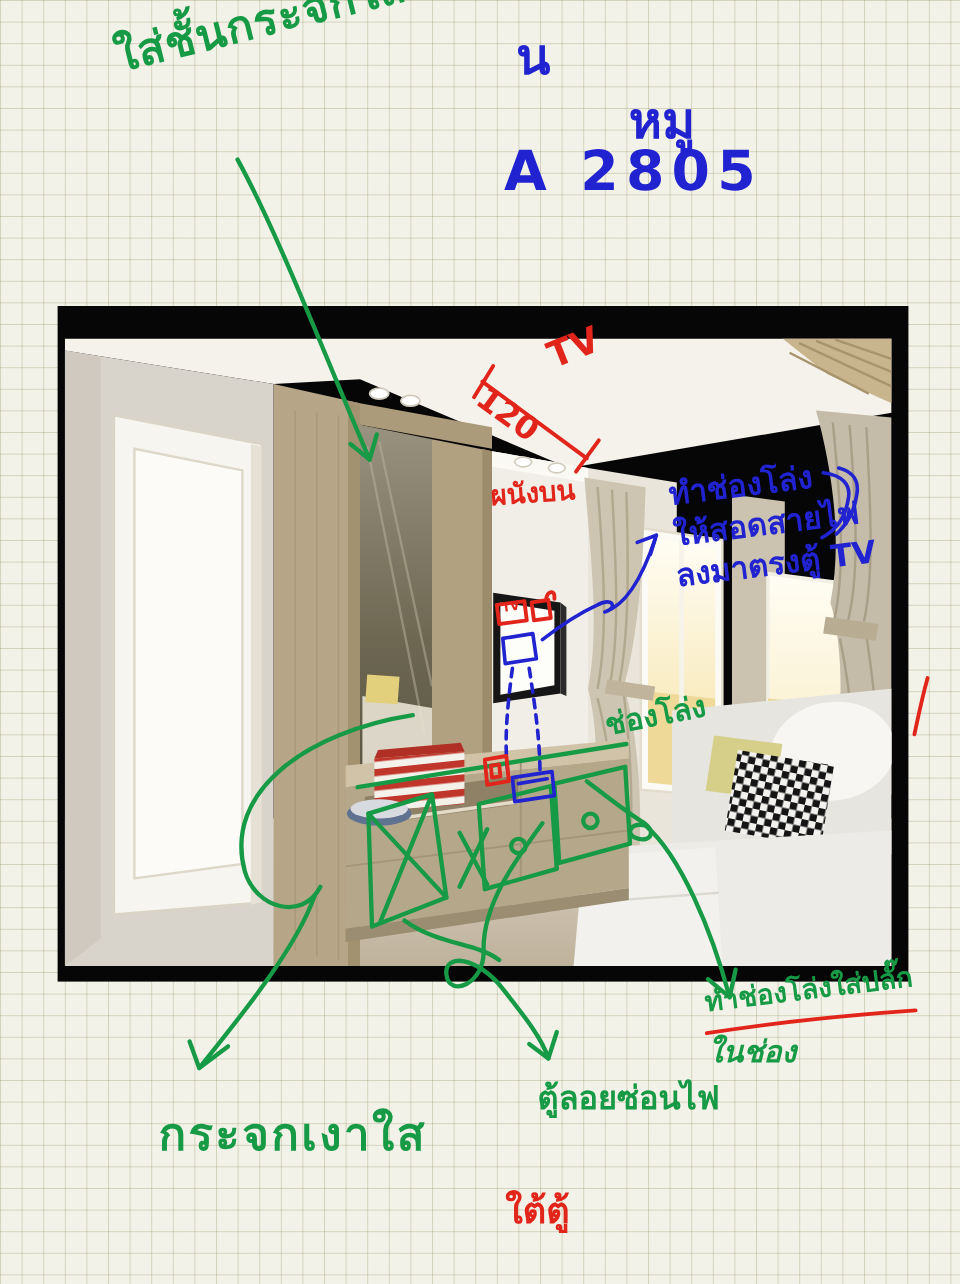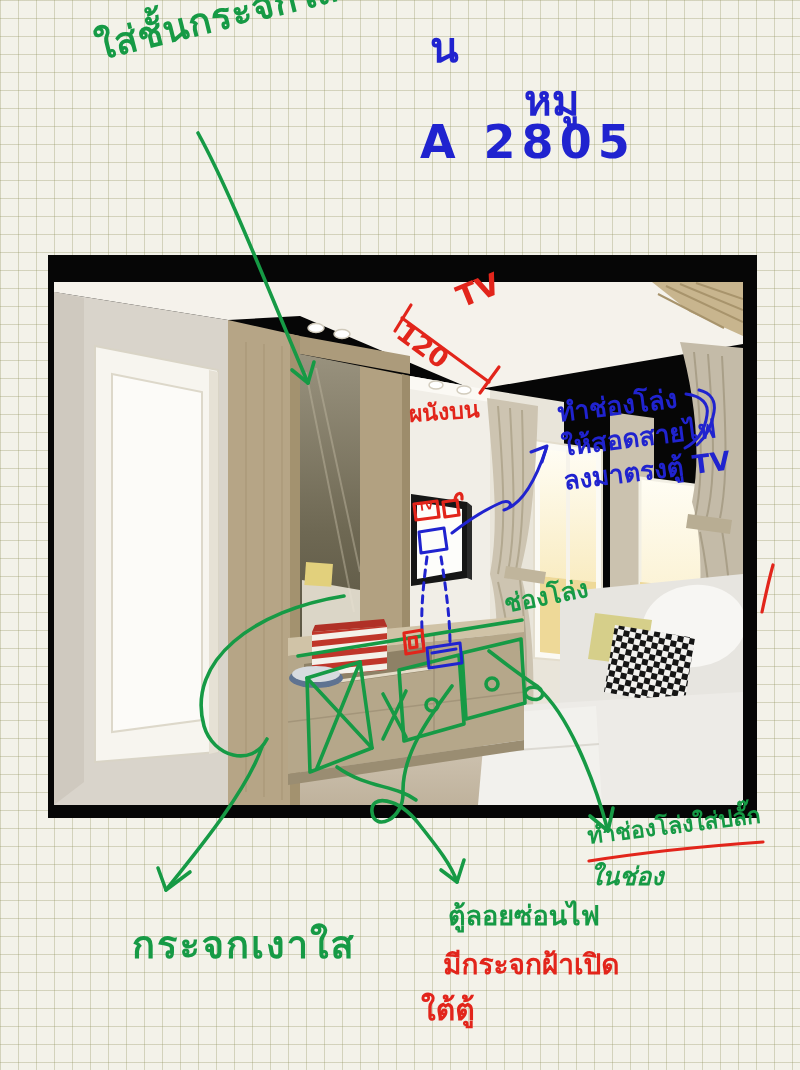--- a/index.html
+++ b/index.html
@@ -169,21 +169,20 @@
   <div class="note b" style="left:562px; top:468px; font-size:26px; transform:rotate(-7deg);">ลงมาตรงตู้ TV</div>
 
   <div class="note g" style="left:502px; top:592px; font-size:25px; transform:rotate(-11deg);">ช่องโล่ง</div>
 
   <div class="note g" style="left:586px; top:824px; font-size:23px; transform:rotate(-7deg);">ทำช่องโล่งใส่ปลั๊ก</div>
   <div class="note g" style="left:590px; top:864px; font-size:25px;font-style:italic;">ในช่อง</div>
 
   <div class="note g" style="left:132px; top:926px; font-size:38px; letter-spacing:2px;">กระจกเงาใส</div>
 
   <div class="note g" style="left:448px; top:902px; font-size:27px;">ตู้ลอยซ่อนไฟ</div>
-  <div class="note r" style="left:443px; top:950px; font-size:28px;">มีกระจกฝ้าเปิด</div>
   <div class="note r" style="left:421px; top:994px; font-size:30px;">ใต้ตู้</div>
 
   <svg id="overlay" viewBox="0 0 800 1070">
 
     <g>
       <path class="gs" d="M198 133 C232 195 268 290 308 383"></path>
       <path class="gs" d="M308 383 L292 370 M308 383 L314 362"></path>
     </g>
 
     <g>

